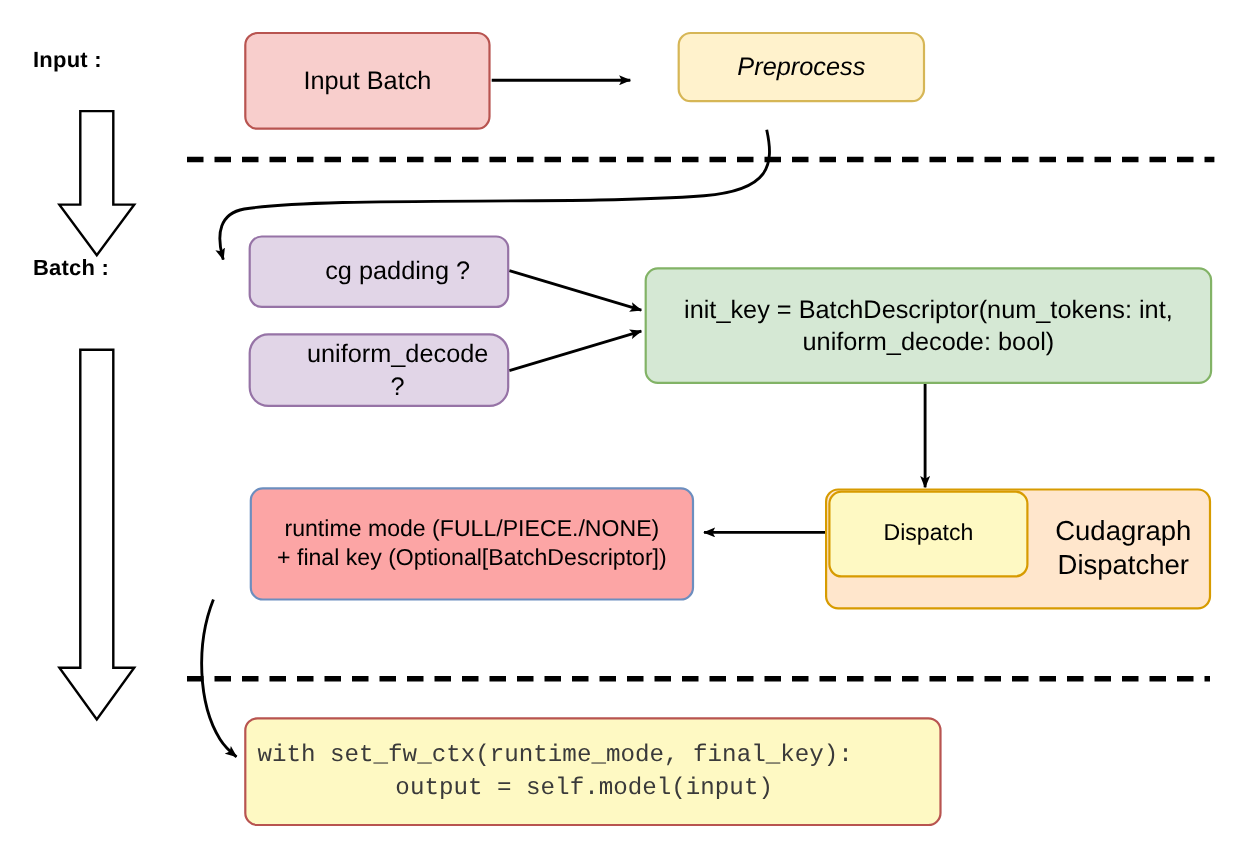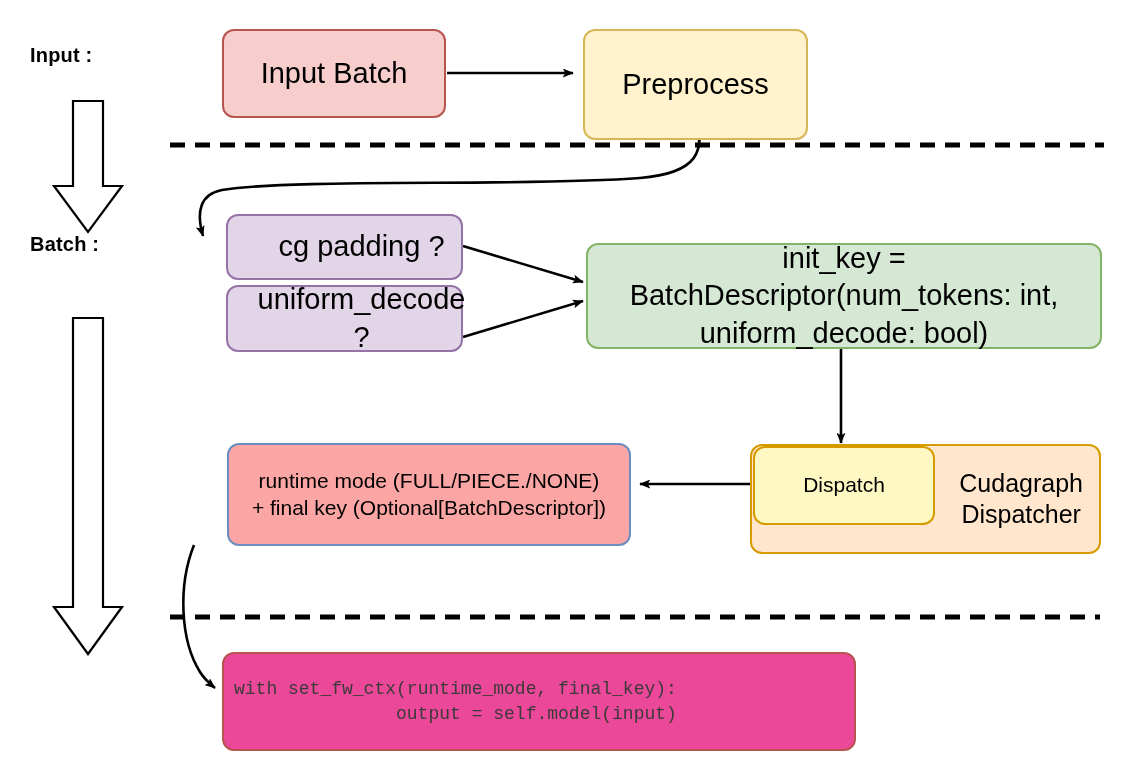--- a/index.html
+++ b/index.html
@@ -33,21 +33,21 @@
     position:absolute;
     box-sizing:border-box;
     border-radius:12px;
     border-width:2px;
     border-style:solid;
     display:flex;
     align-items:center;
     justify-content:center;
     text-align:center;
     color:#000000;
-    font-size:29px;
+    font-size:23px;
     line-height:1.28;
     padding:4px 10px;
     white-space:pre-line;
   }
   .node-input{
     background:#f8cecc;
     border-color:#b85450;
   }
   .node-preprocess{
     background:#fff2cc;
@@ -76,27 +76,27 @@
     font-size:25px;
     line-height:1.25;
   }
   .node-inner-orange{
     background:#fef9c3;
     border-color:#d79b00;
     font-size:21px;
     z-index:3;
   }
   .node-code{
-    background:#ec4899;
+    background:#fef9c3;
     border-color:#b85450;
     font-family:"Liberation Mono", "DejaVu Sans Mono", monospace;
-    font-size:18px;
+    font-size:22px;
     line-height:1.35;
     justify-content:flex-start;
-    text-align:right;
+    text-align:center;
     padding-left:10px;
     color:#3a3a3a;
     white-space:pre;
   }
 </style>
 </head>
 <body>
 
 <div id="stage">
 
@@ -127,25 +127,25 @@
     <path d="M753,484 L640,484" fill="none" stroke="#000000" stroke-width="2.6" marker-end="url(#ah)"></path>
 
     <path d="M194,545 C178,585 180,640 200,672 C205,680 210,684 215,688" fill="none" stroke="#000000" stroke-width="2.6" marker-end="url(#ah)"></path>
   </svg>
 
   <div class="stage-label" style="left:30px; top:44px;">Input :</div>
   <div class="stage-label" style="left:30px; top:233px;">Batch :</div>
 
   <div class="node node-input" style="left:222px; top:29px; width:224px; height:89px;">Input Batch</div>
 
-  <div class="node node-preprocess" style="left:583px; top:29px; width:225px; height:111px;">Preprocess</div>
+  <div class="node node-preprocess" style="left:616px; top:29px; width:225px; height:64px;font-style:italic;">Preprocess</div>
 
   <div class="node node-purple" style="left:226px; top:214px; width:237px; height:66px;">cg padding ?</div>
 
-  <div class="node node-purple" style="left:226px; top:285px; width:237px; height:67px;">uniform_decode ?</div>
+  <div class="node node-purple" style="left:226px; top:303px; width:237px; height:67px;border-radius:18px;">uniform_decode ?</div>
 
   <div class="node node-green" style="left:586px; top:243px; width:516px; height:106px;">init_key = BatchDescriptor(num_tokens: int,
 uniform_decode: bool)</div>
 
   <div class="node node-outer-orange" style="left:750px; top:444px; width:351px; height:110px;">Cudagraph
 Dispatcher</div>
 
   <div class="node node-inner-orange" style="left:753px; top:446px; width:182px; height:79px;">Dispatch</div>
 
   <div class="node node-blue" style="left:227px; top:443px; width:404px; height:103px;">runtime mode (FULL/PIECE./NONE)

